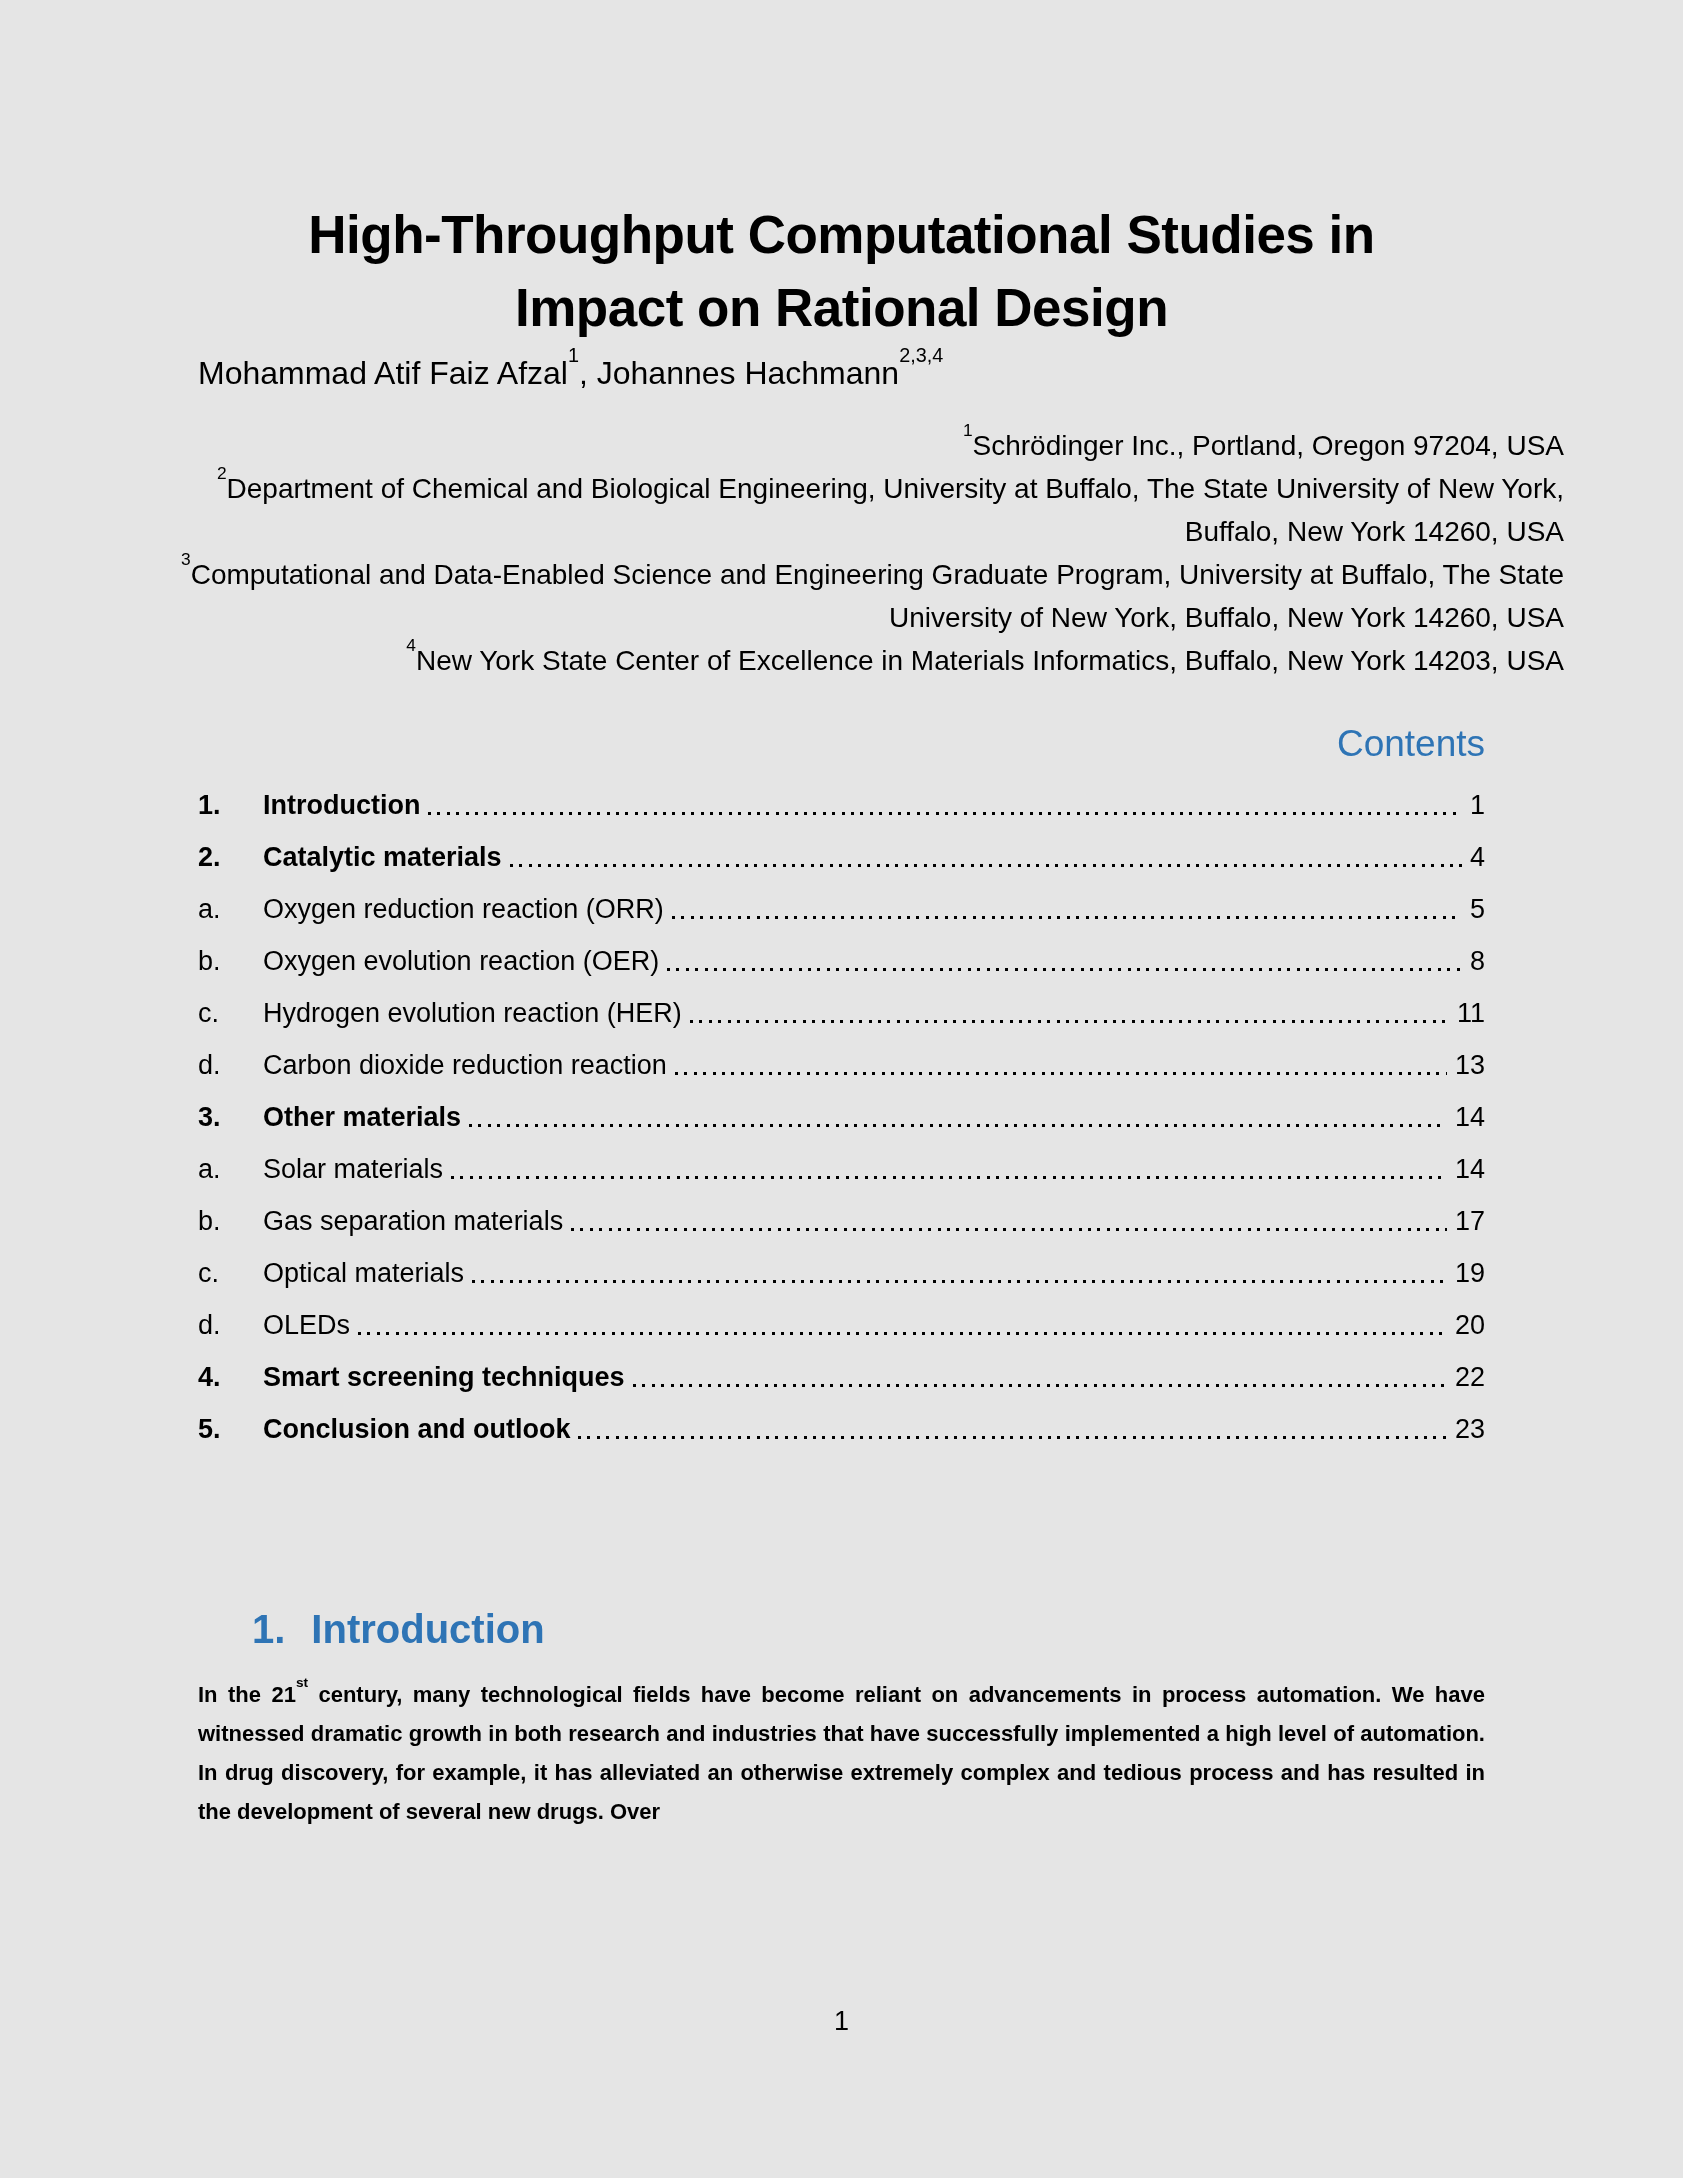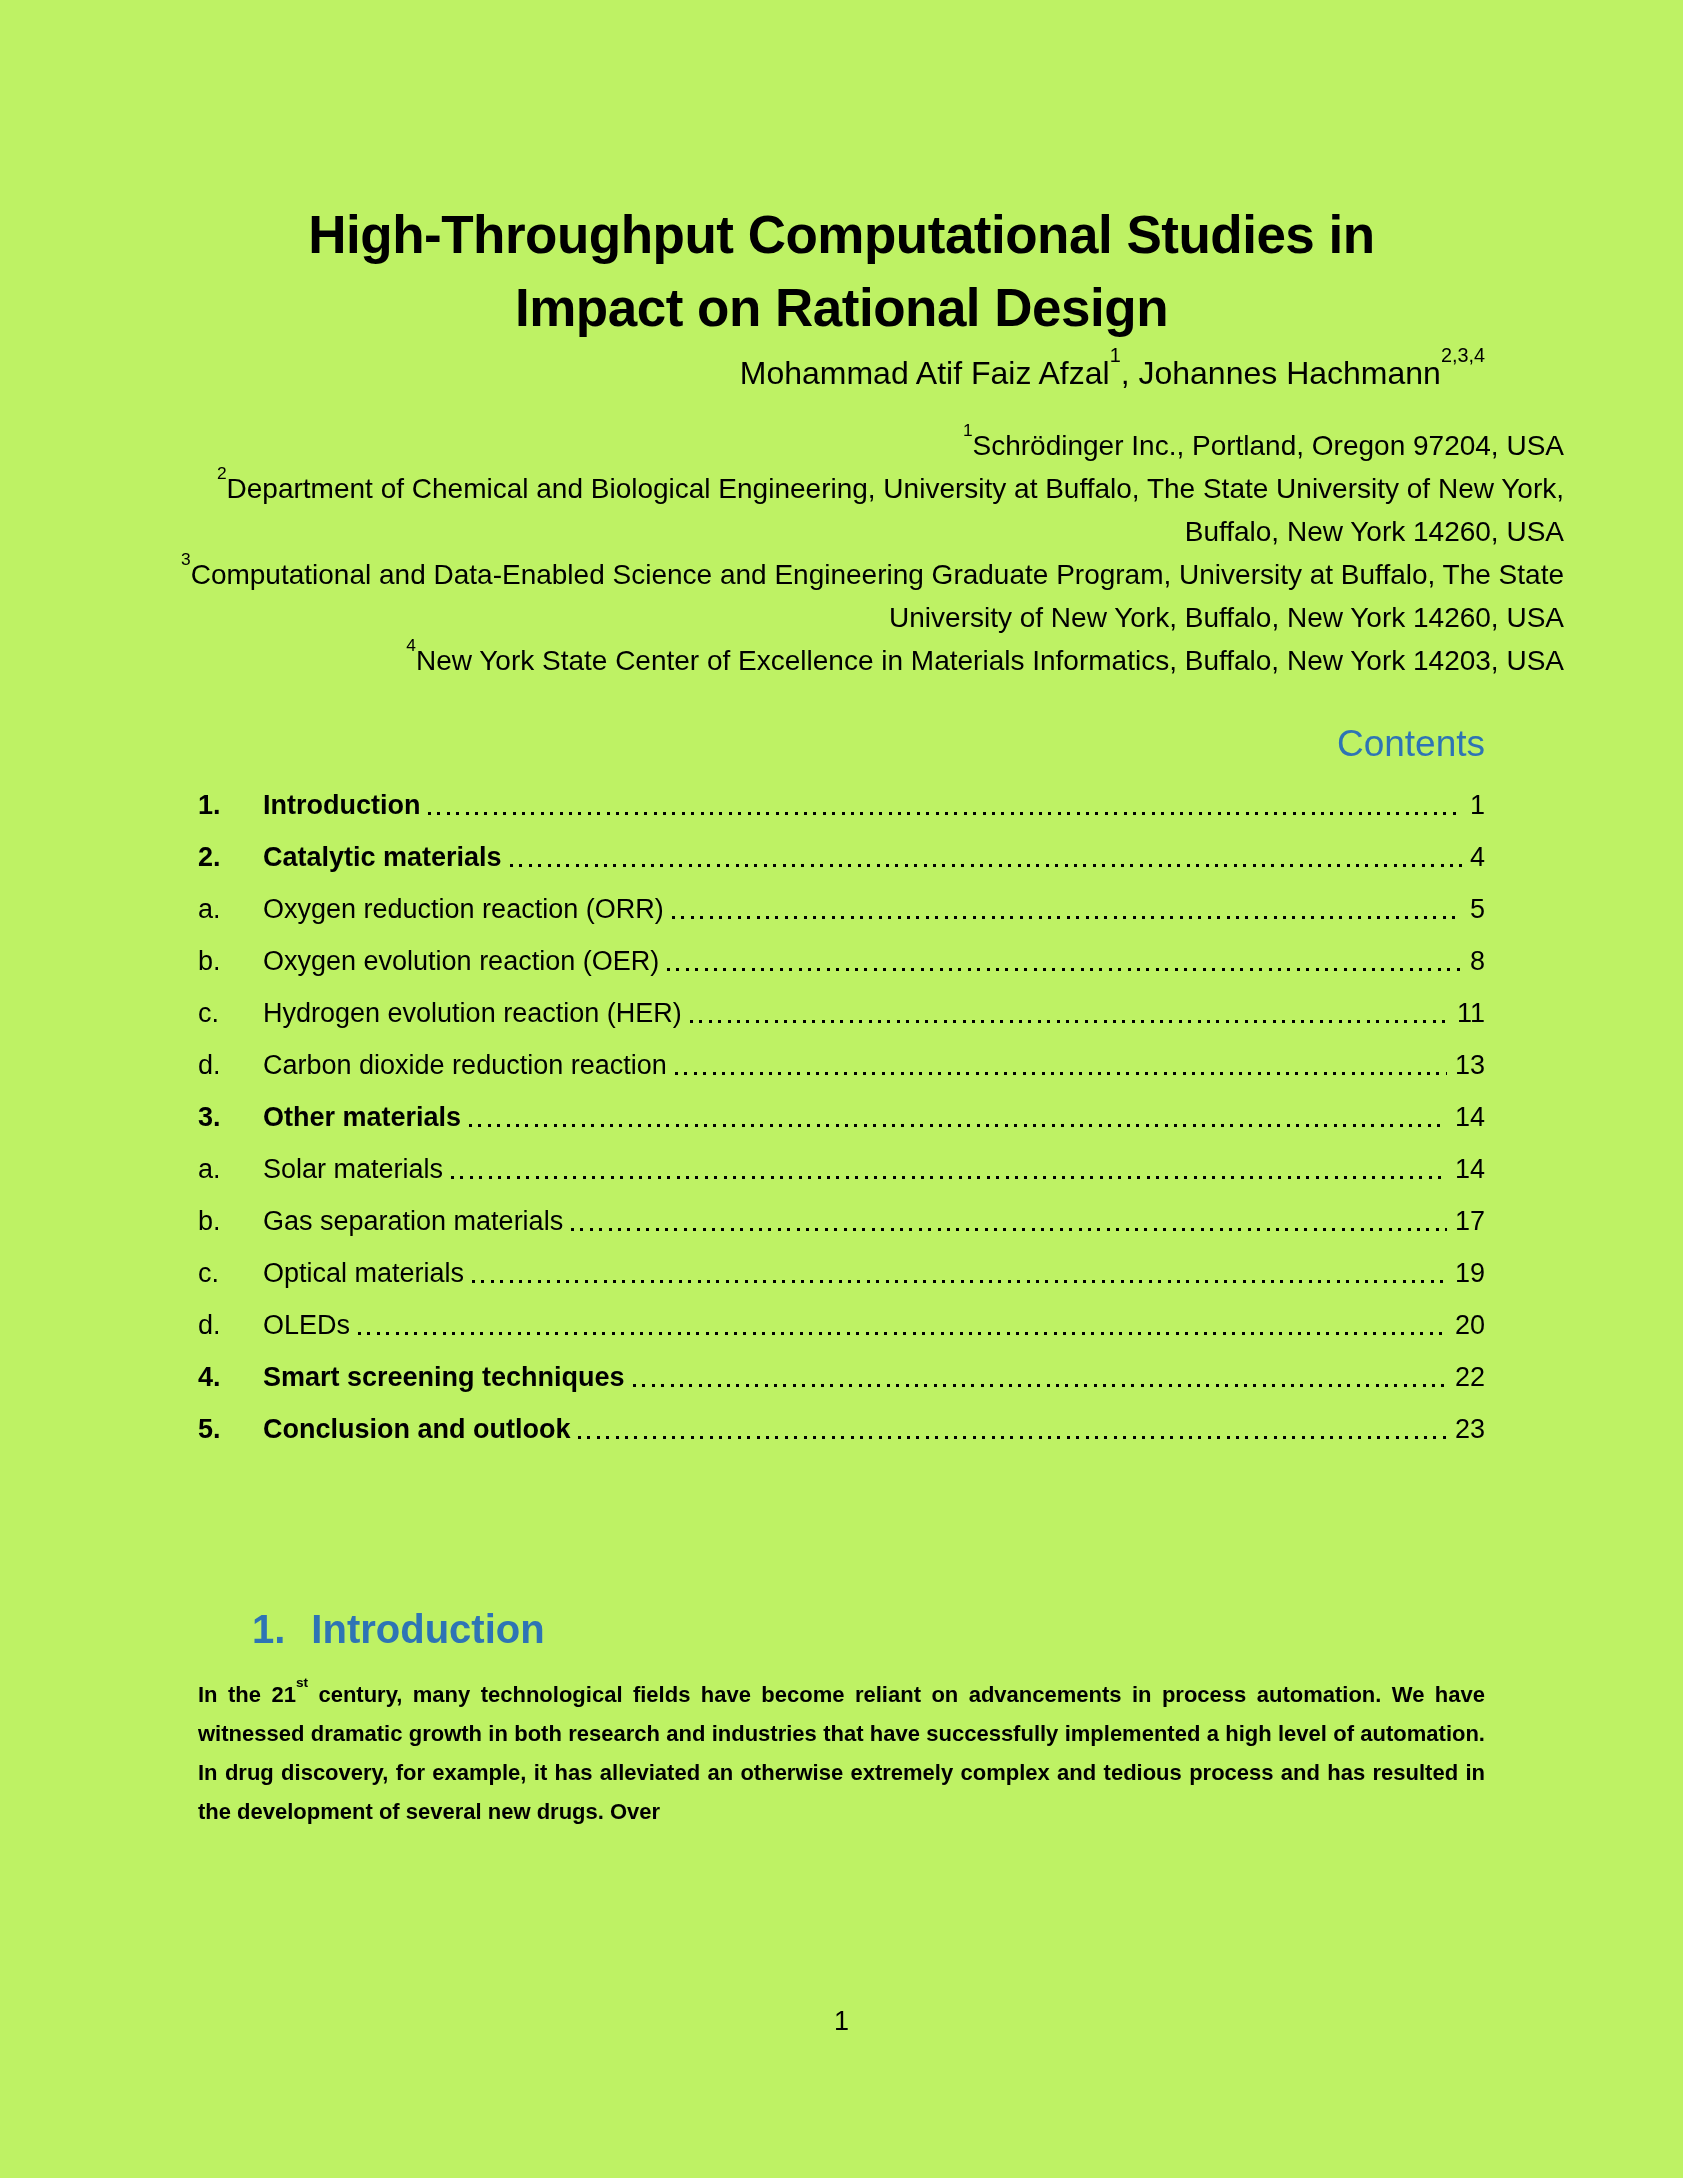--- a/index.html
+++ b/index.html
@@ -7,29 +7,29 @@
   html, body { background: #ffffff; }
   body {
     font-family: "Liberation Sans", sans-serif;
     color: #000;
     width: 1683px;
   }
   .page {
     position: relative;
     width: 1683px;
     height: 2178px;
-    background: #bef264;
+    background: #e5e5e5;
     padding: 198px 198px 0 198px;
     overflow: hidden;
   }
   
   .title { text-align: center; font-weight: 700; font-size: 53px; line-height: 73px; letter-spacing: -0.5px; }
   .title-line { white-space: nowrap; }
   
-  .authors { margin-top: 8px; text-align: right; font-size: 32px; line-height: 42px; }
+  .authors { margin-top: 8px; text-align: left; font-size: 32px; line-height: 42px; }
   sup.s {
     font-size: 0.62em;
     position: relative;
     top: -0.5em;
     line-height: 0;
   }
   
   .affiliations {
     margin: 30px -79px 0 -79px;
     text-align: right;

